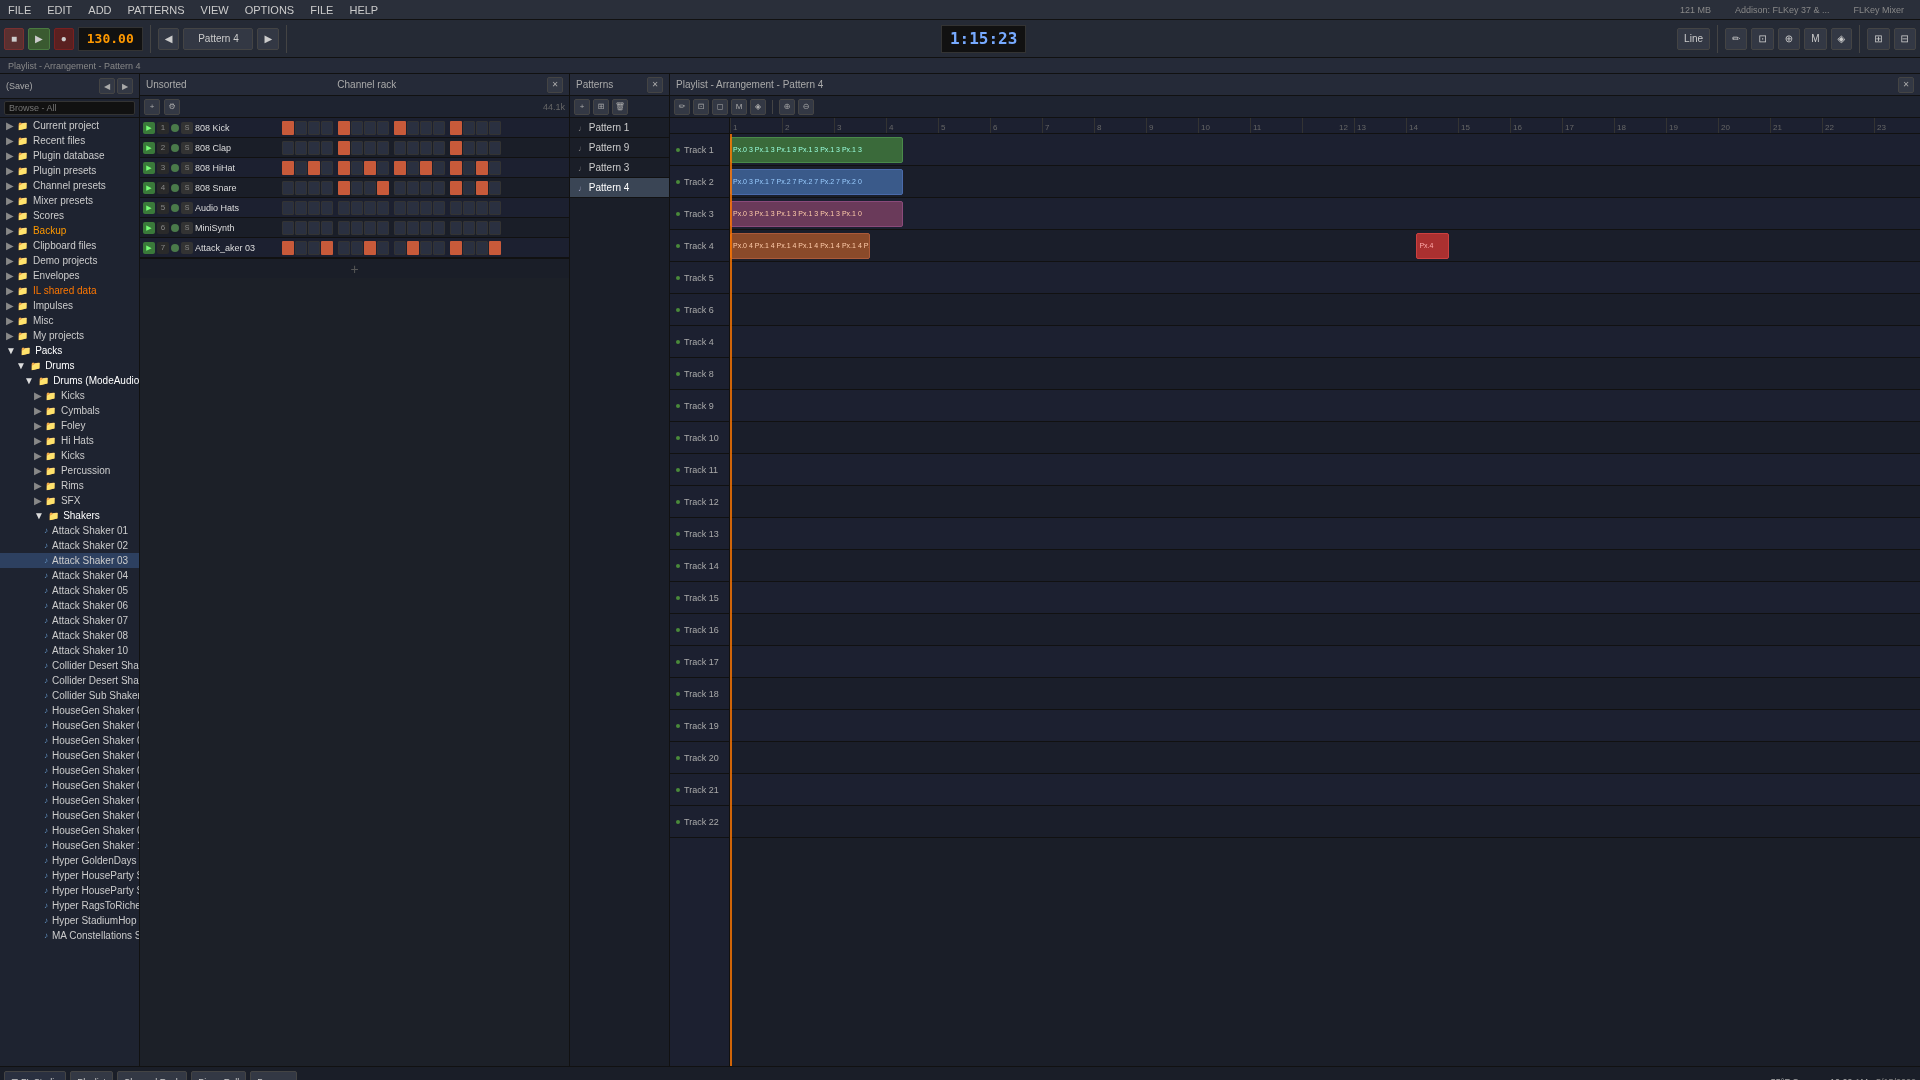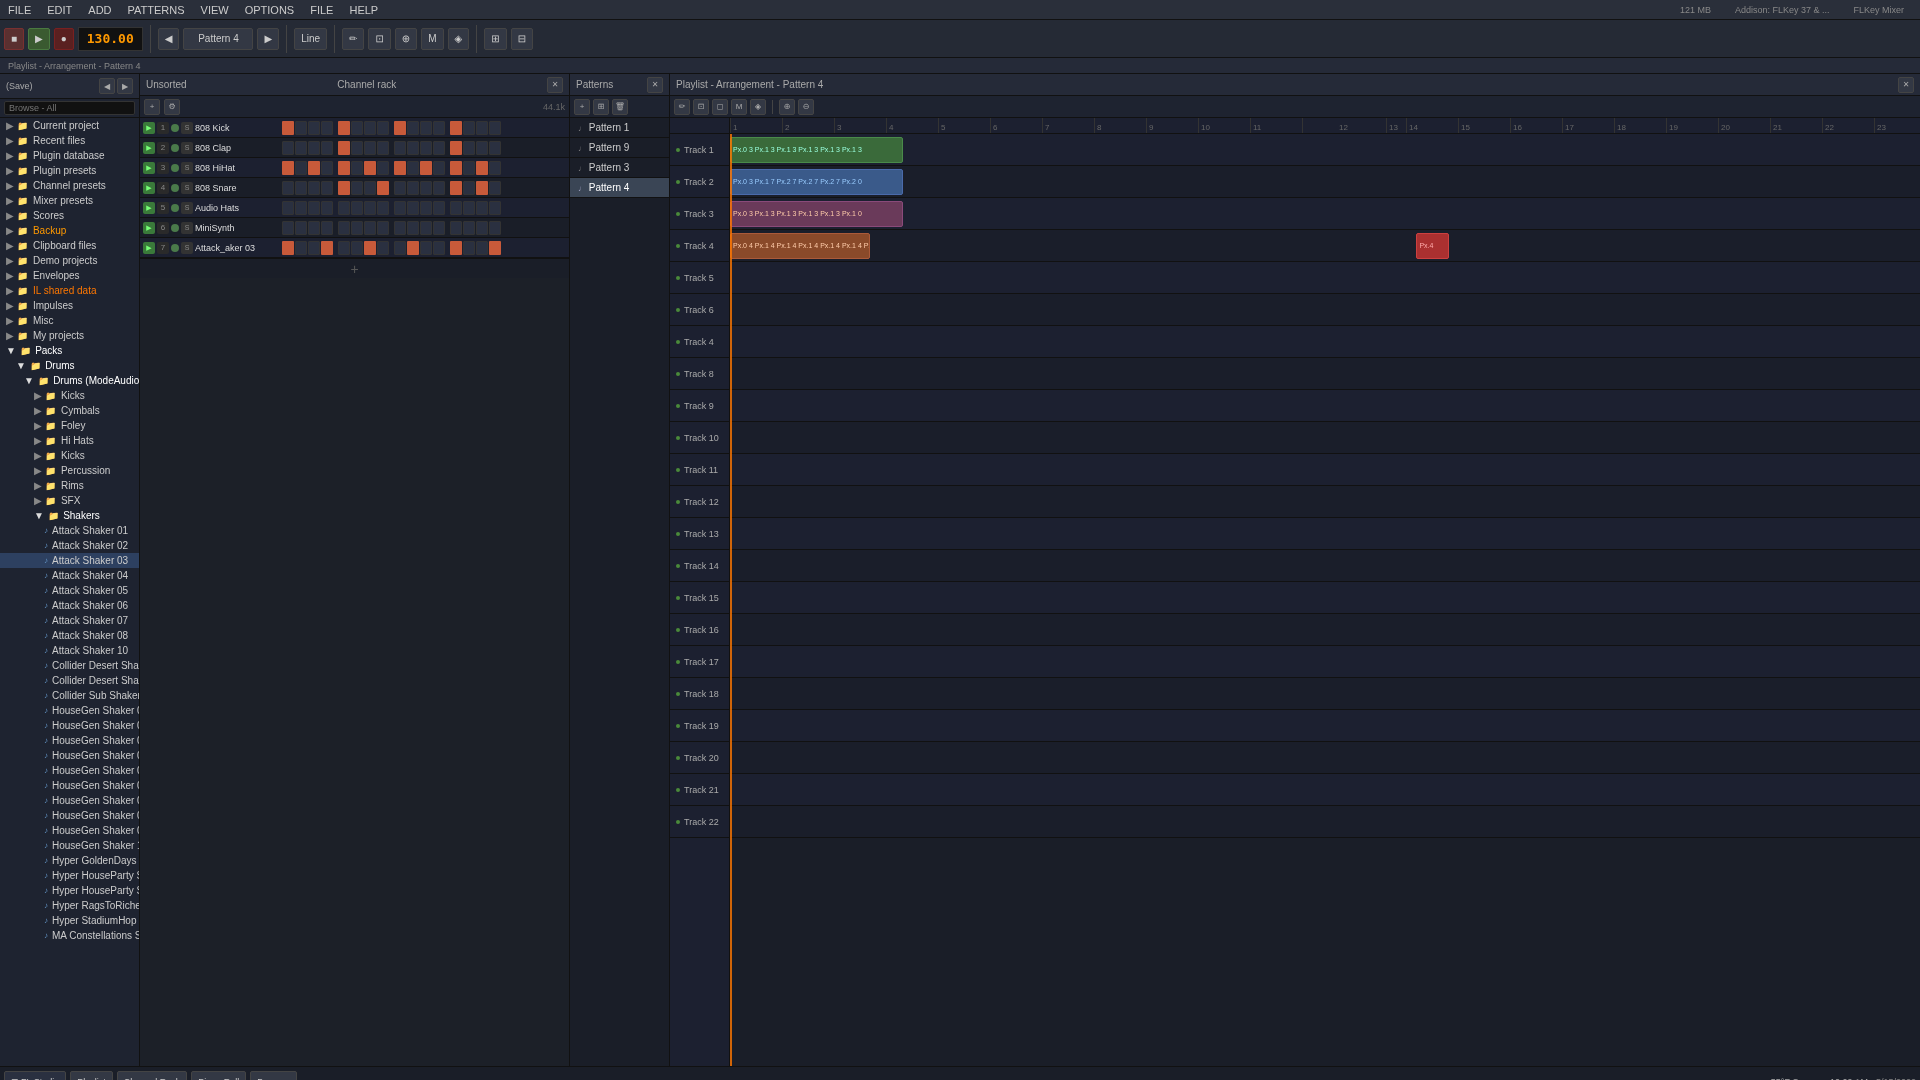--- a/index.html
+++ b/index.html
@@ -112,20 +112,23 @@
   <div class="toolbar-btn" style="background:#3a5a30; border-color:#4a7a40;">▶</div>
   <div class="toolbar-btn" style="background:#5a2020; border-color:#7a2020;">●</div>
   <div class="transport-display">130.00</div>
   <div class="toolbar-sep"></div>
 
   <div class="toolbar-btn">◀</div>
   <div class="toolbar-btn" style="width:70px; justify-content:center;">Pattern 4</div>
   <div class="toolbar-btn">▶</div>
   <div class="toolbar-sep"></div>
 
+  <div style="flex:1; display:flex; justify-content:center;">
+    <div class="time-display">1:15:23</div>
+  </div>
 
   <div class="toolbar-btn">Line</div>
   <div class="toolbar-sep"></div>
   <div class="toolbar-btn">✏</div>
   <div class="toolbar-btn">⊡</div>
   <div class="toolbar-btn">⊕</div>
   <div class="toolbar-btn">M</div>
   <div class="toolbar-btn">◈</div>
   <div class="toolbar-sep"></div>
   <div class="toolbar-btn">⊞</div>
@@ -771,21 +774,21 @@
             <div class="ruler-mark" style="left: 104px; width: 52px;">3</div>
             <div class="ruler-mark" style="left: 156px; width: 52px;">4</div>
             <div class="ruler-mark" style="left: 208px; width: 52px;">5</div>
             <div class="ruler-mark" style="left: 260px; width: 52px;">6</div>
             <div class="ruler-mark" style="left: 312px; width: 52px;">7</div>
             <div class="ruler-mark" style="left: 364px; width: 52px;">8</div>
             <div class="ruler-mark" style="left: 416px; width: 52px;">9</div>
             <div class="ruler-mark" style="left: 468px; width: 52px;">10</div>
             <div class="ruler-mark" style="left: 520px; width: 52px;">11</div>
             <div class="ruler-mark" style="left: 572px; width: 52px; padding-left: 36px;">12</div>
-            <div class="ruler-mark" style="left: 656px; width: 52px;">13</div>
+            <div class="ruler-mark" style="left: 624px; width: 52px;">13</div>
             <div class="ruler-mark" style="left: 676px; width: 52px;">14</div>
             <div class="ruler-mark" style="left: 728px; width: 52px;">15</div>
             <div class="ruler-mark" style="left: 780px; width: 52px;">16</div>
             <div class="ruler-mark" style="left: 832px; width: 52px;">17</div>
             <div class="ruler-mark" style="left: 884px; width: 52px;">18</div>
             <div class="ruler-mark" style="left: 936px; width: 52px;">19</div>
             <div class="ruler-mark" style="left: 988px; width: 52px;">20</div>
             <div class="ruler-mark" style="left: 1040px; width: 52px;">21</div>
             <div class="ruler-mark" style="left: 1092px; width: 52px;">22</div>
             <div class="ruler-mark" style="left: 1144px; width: 52px;">23</div>

